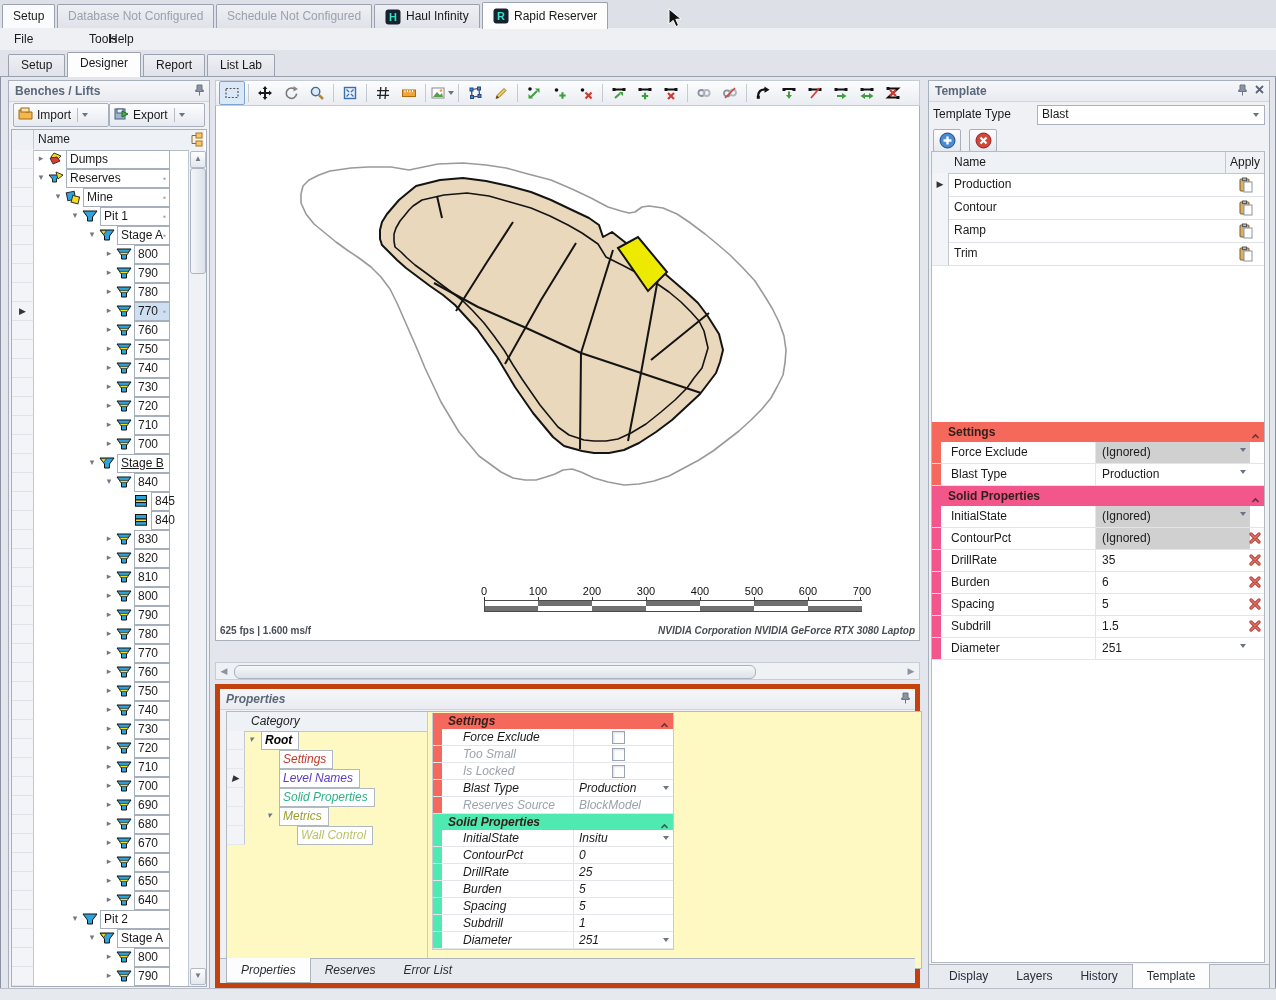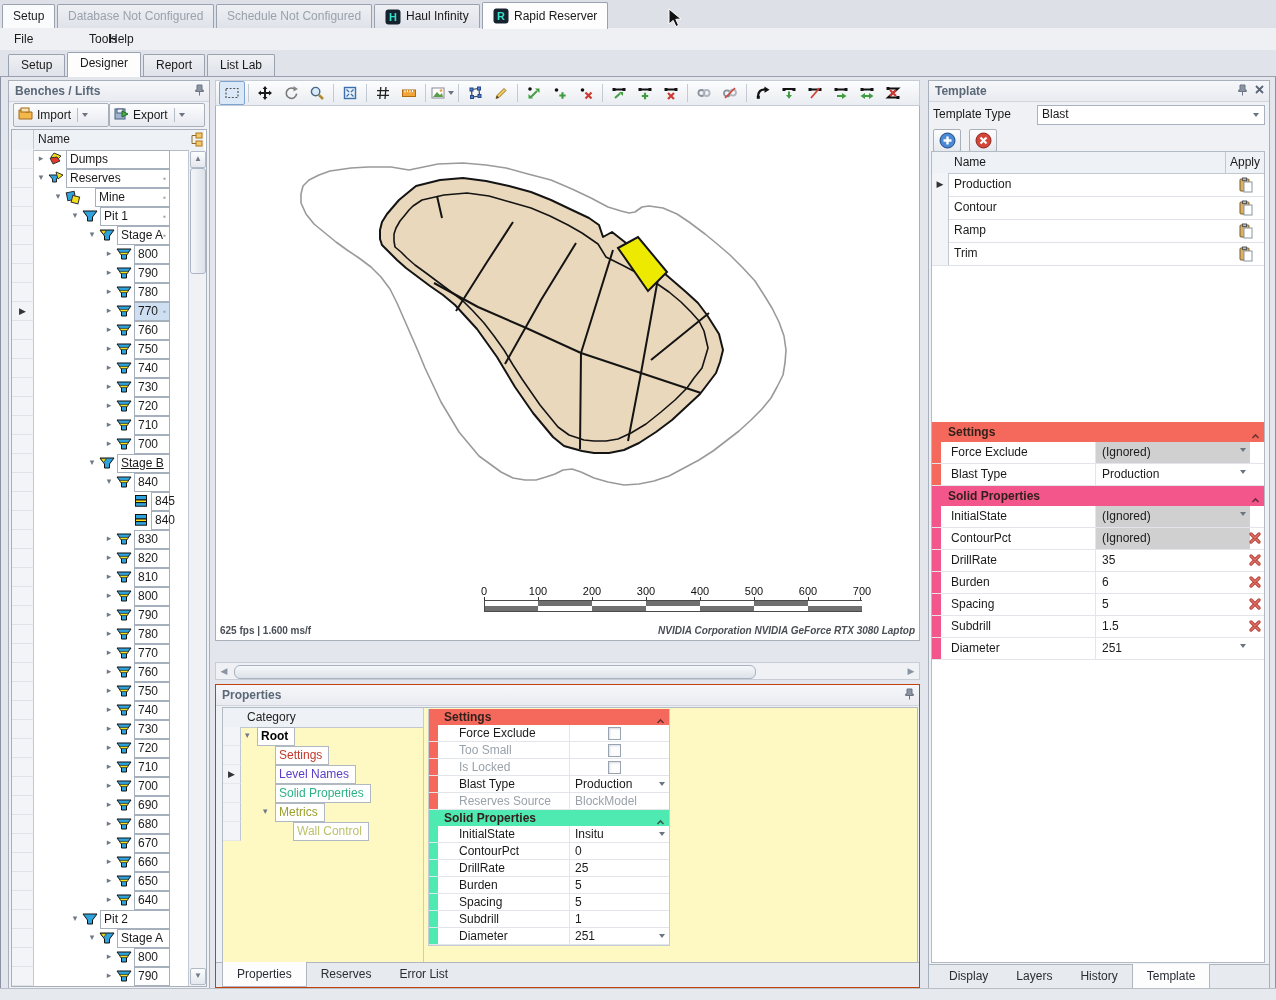--- a/index.html
+++ b/index.html
@@ -65,21 +65,21 @@
   #scalebar{position:absolute;left:268px;top:480px;width:378px;height:28px;}
   #sb-bar{position:absolute;left:0;top:14px;width:378px;height:12px;border:1px solid #4a4a4a;box-sizing:border-box;}
   .sbseg{position:absolute;width:54px;height:5px;}
   .sblab{position:absolute;top:-1px;width:40px;text-align:center;font-size:11px;color:#111;}
   .sbtick{position:absolute;top:11px;width:1px;height:3px;background:#333;}
   #coordbar{position:absolute;left:0;top:560px;width:703px;height:21px;background:#edeef2;border:1px solid #c4c8d0;line-height:21px;padding-left:4px;box-sizing:border-box;}
   #hscroll{position:absolute;left:0;top:582px;width:705px;height:18px;background:#f0f1f4;border:1px solid #c8ccd4;box-sizing:border-box;}
   #hscroll .harr{position:absolute;top:1px;width:14px;height:14px;color:#8a94a2;font-size:9px;line-height:14px;text-align:center;}
   #hthumb{position:absolute;left:18px;top:2px;width:520px;height:12px;background:linear-gradient(#f6f8fa,#dde2e9);border:1px solid #a8b2c0;border-radius:6px;}
   
-  #props{position:absolute;left:0;top:604px;width:705px;height:304px;background:#f0f1f5;border:1px solid #c2410c;box-sizing:border-box;}
+  #props{position:absolute;left:0;top:604px;width:705px;height:304px;background:#f0f1f5;border:5px solid #c2410c;box-sizing:border-box;font-style:italic;}
   #props-body{position:absolute;left:6px;top:22px;width:694px;height:256px;background:#fef9c3;border:1px solid #b2bac4;}
   #cat-grid{position:absolute;left:0;top:0;width:200px;height:100%;border-right:1px solid #c6ccd4;}
   .cat-hdr{position:absolute;left:0;top:0;right:0;height:19px;background:#eef1f5;border-bottom:1px solid #c2c8d2;line-height:19px;padding-left:24px;color:#222;}
   .crow{position:absolute;left:0;width:100%;height:19px;}
   .crow .gut{position:absolute;left:0;top:0;width:17px;height:18px;background:#f3f4f7;border-right:1px solid #c2c8d2;border-bottom:1px solid #e4e7ec;
         font-size:9px;color:#333;text-align:center;line-height:18px;}
   .crow .exp{position:absolute;top:3px;font-size:9px;color:#707a86;}
   .crow .cell{position:absolute;top:0;height:17px;line-height:17px;border:1px solid #b0b8c2;background:#fff;padding:0 6px 0 3px;white-space:nowrap;}
   #prop-grid{position:absolute;left:205px;top:1px;width:240px;}
   .pg .ghdr{position:relative;height:16px;line-height:16px;font-weight:bold;padding-left:15px;color:#33201c;}
@@ -225,21 +225,21 @@
             </svg></span>
           <div class="cell" style="left: 54px;">Reserves<span class="dot">▪</span></div>
         </div>
         <div class="trow" style="top: 38px;">
           <div class="gut"></div>
           <span class="exp" style="left: 41px;">▾</span>
           <span class="ticon" style="left: 53px;"><svg width="16" height="14">
               <rect x="2" y="2" width="8" height="8" fill="#2ea3dd" stroke="#222" transform="rotate(-12 6 6)"></rect>
               <rect x="7" y="6" width="7" height="7" fill="#f7e01a" stroke="#333" transform="rotate(14 10 9)"></rect>
             </svg></span>
-          <div class="cell" style="left: 71px; margin-left: 12px;">Mine<span class="dot">▪</span></div>
+          <div class="cell" style="left: 71px;">Mine<span class="dot">▪</span></div>
         </div>
         <div class="trow" style="top: 57px;">
           <div class="gut"></div>
           <span class="exp" style="left: 58px;">▾</span>
           <span class="ticon" style="left: 70px;"><svg width="16" height="14">
               <polygon points="1,2 15,2 10.5,8 10.5,12 5.5,12 5.5,8" fill="#2ea3dd" stroke="#111"></polygon>
             </svg></span>
           <div class="cell" style="left: 88px;">Pit 1<span class="dot">▪</span></div>
         </div>
         <div class="trow" style="top: 76px;">

